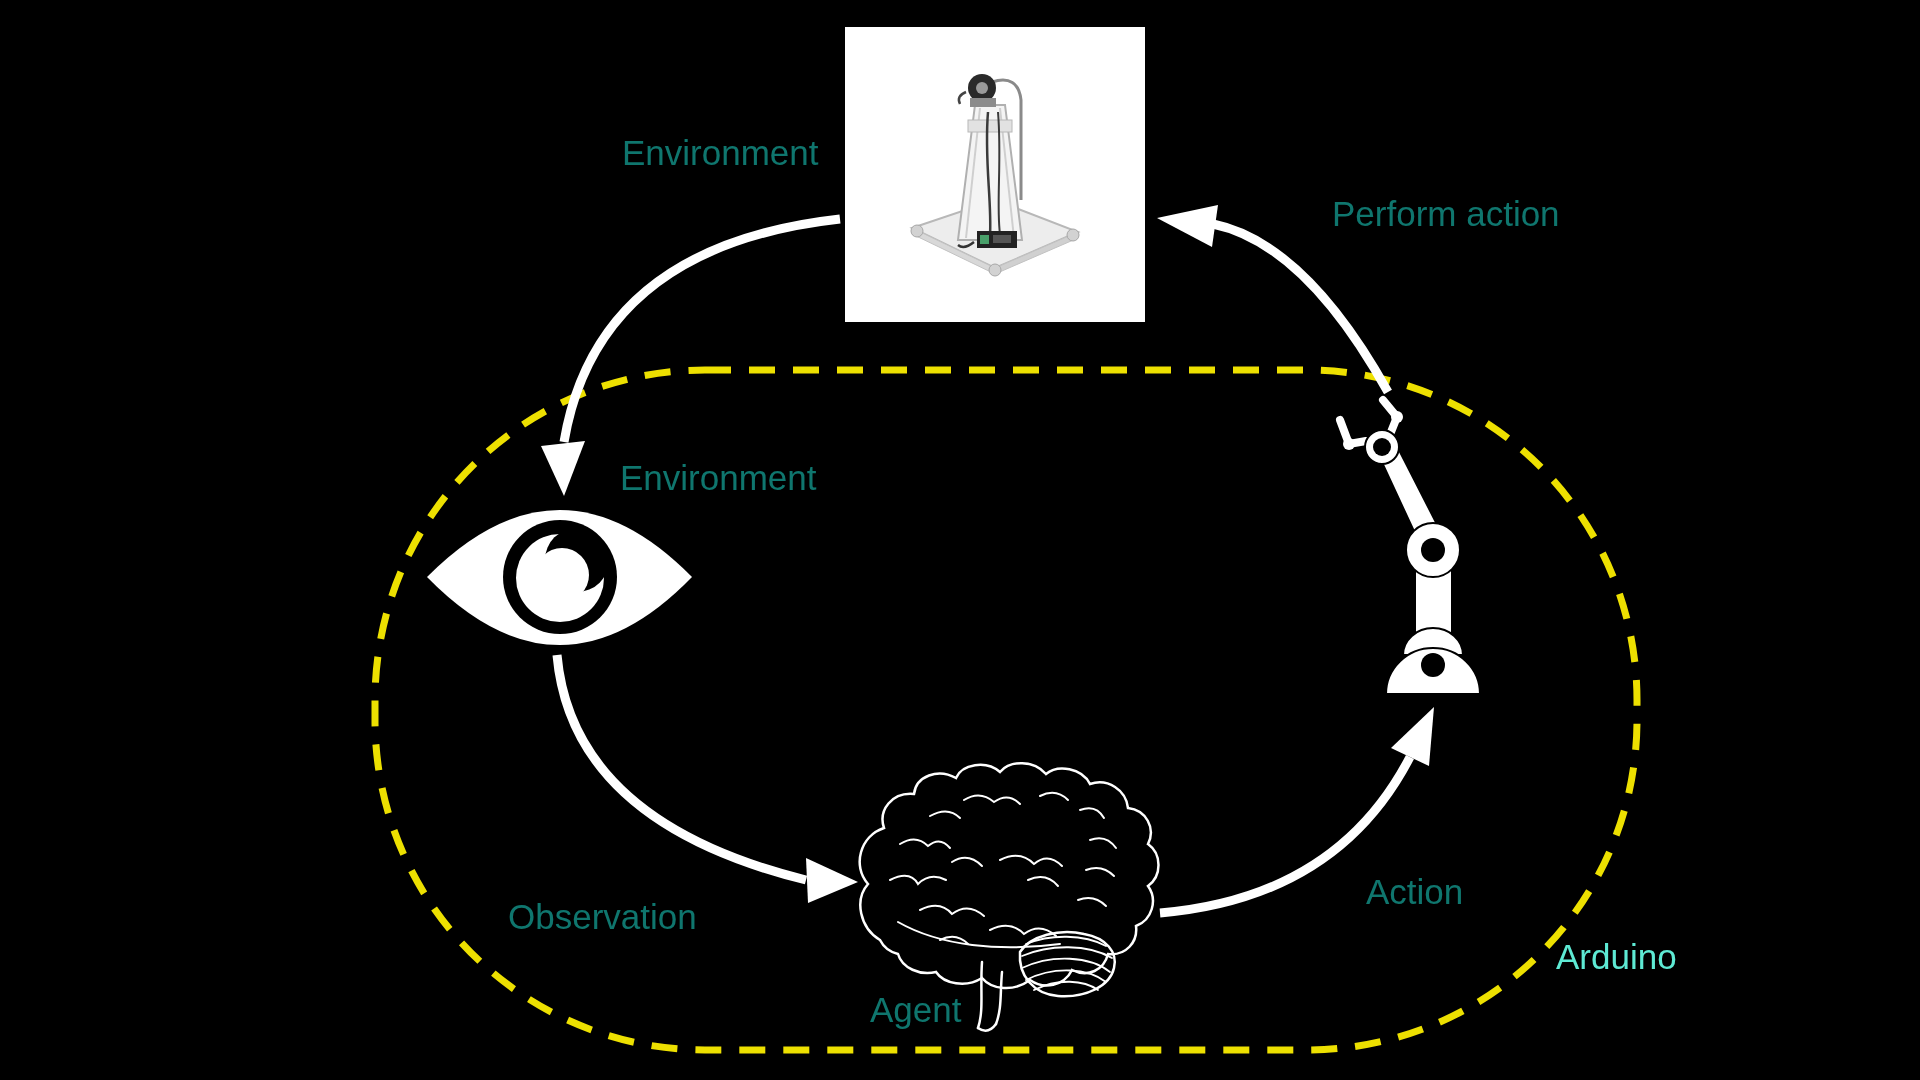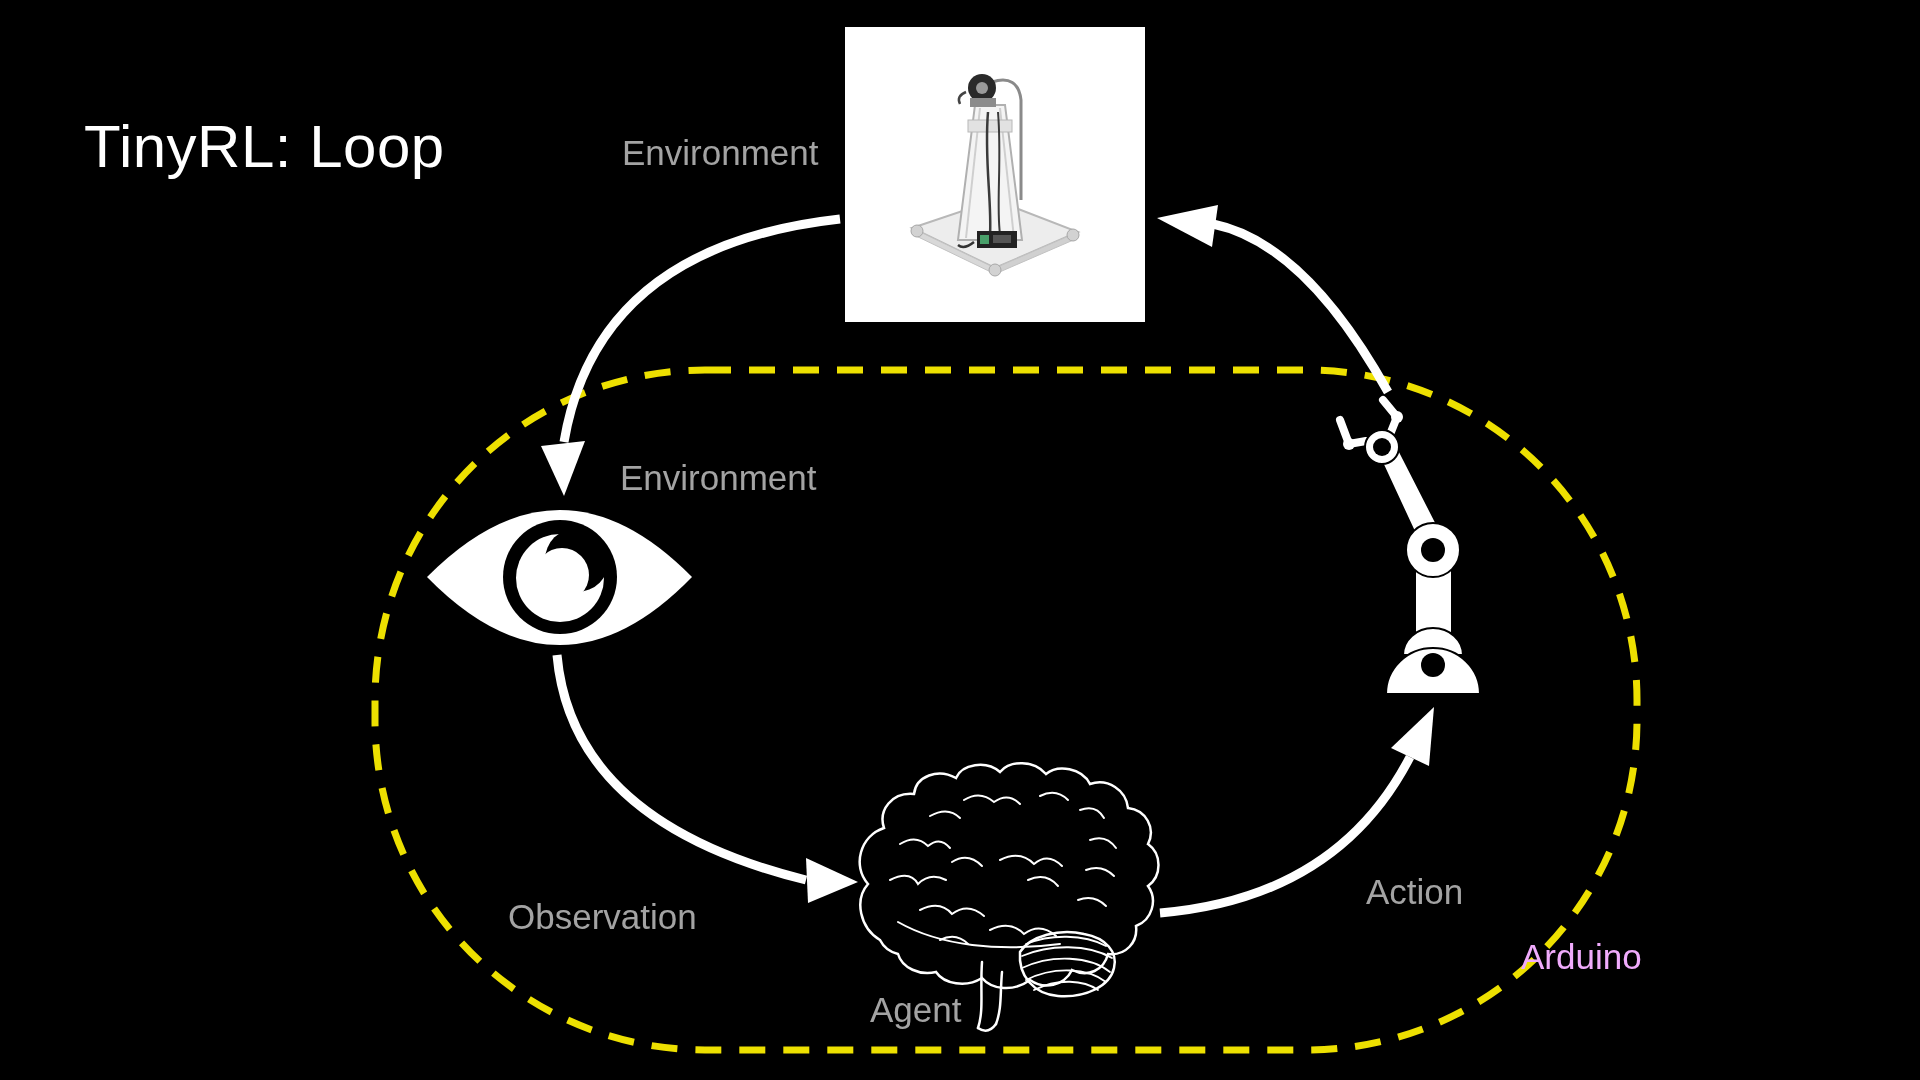--- a/index.html
+++ b/index.html
@@ -6,40 +6,40 @@
   .slide{
     position:relative;
     width:1920px;height:1080px;
     background:#000000;
     overflow:hidden;
     font-family:"Liberation Sans", sans-serif;
   }
   .gfx{position:absolute;left:0;top:0;width:1920px;height:1080px;}
   .label{
     position:absolute;
-    color:#a3a3a3;
+    color:#0f766e;
     font-size:35px;
     line-height:1.15;
     white-space:nowrap;
   }
   .title{
     position:absolute;
     left:84px;top:112px;
     color:#FFFFFF;
     font-size:60px;
     letter-spacing:0.5px;
     white-space:nowrap;
   }
   .lbl-environment{left:622px;top:133px;}
   .lbl-perform{left:1332px;top:194px;}
   .lbl-interpreter{left:620px;top:458px;}
   .lbl-observation{left:508px;top:897px;}
   .lbl-agent{left:870px;top:990px;}
   .lbl-action{left:1366px;top:856px;margin-top:16px;}
-  .lbl-arduino{left:1521px;top:937px;color:#f0abfc;}
+  .lbl-arduino{left:1556px;top:937px;color:#5eead4;}
 </style>
 </head>
 <body>
 
 <div class="slide">
 
   <svg class="gfx" viewBox="0 0 1920 1080">
 
     <rect x="375" y="370" width="1262" height="680" rx="330" ry="330" fill="none" stroke="#EDE000" stroke-width="7" stroke-dasharray="26 18"></rect>
 
@@ -172,21 +172,21 @@
         <path d="M 990 930 Q 1010 920 1024 934 Q 1040 922 1056 936"></path>
         <path d="M 940 940 Q 956 932 968 944"></path>
         <path d="M 1000 860 Q 1020 850 1034 864 Q 1048 852 1062 866"></path>
         <path d="M 952 862 Q 968 852 982 866"></path>
         <path d="M 1028 880 Q 1046 872 1058 886"></path>
         <path d="M 898 922 C 940 946 1000 952 1060 944"></path>
       </g>
     </g>
   </svg>
 
-  <div class="title">TinyRL: Loop</div>
   <div class="label lbl-environment">Environment</div>
+  <div class="label lbl-perform">Perform action</div>
   <div class="label lbl-interpreter">Environment</div>
   <div class="label lbl-observation">Observation</div>
   <div class="label lbl-agent">Agent</div>
   <div class="label lbl-action">Action</div>
   <div class="label lbl-arduino">Arduino</div>
 
 </div>
 
 </body></html>

